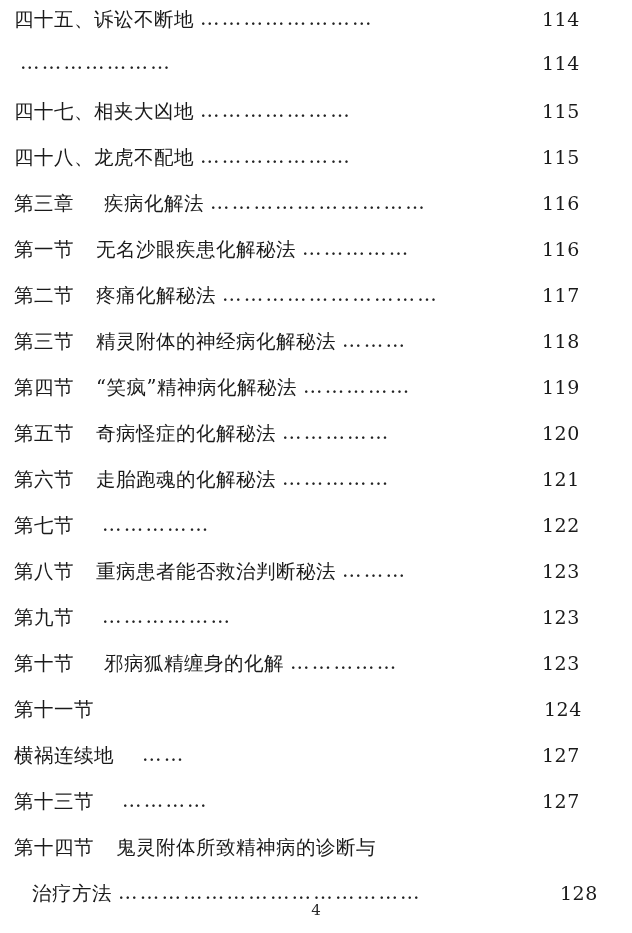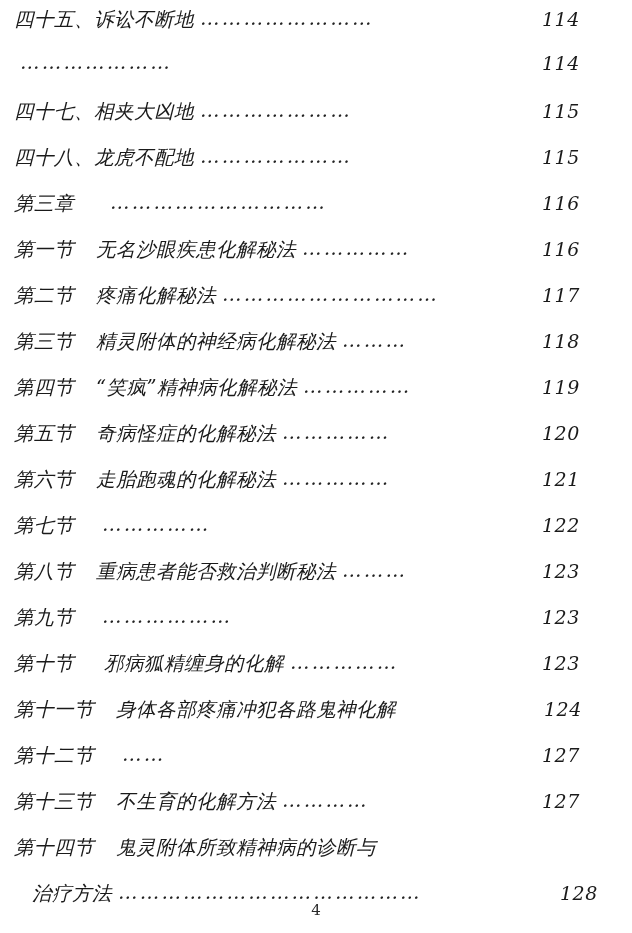--- a/index.html
+++ b/index.html
@@ -18,21 +18,20 @@
     position: relative;
     width: 632px;
     height: 933px;
     box-sizing: border-box;
     padding: 6px 44px 0 14px;
   }
   .toc-list {
     list-style: none;
     margin: 0;
     padding: 0;
-    font-style: italic;
   }
   .toc-row {
     display: flex;
     align-items: baseline;
     width: 100%;
     height: 46px;
     font-size: 19.5px;
     letter-spacing: 0.5px;
     white-space: nowrap;
   }
@@ -105,20 +104,21 @@
 
     <li class="toc-row indent-0">
       <span class="label">四十八、龙虎不配地</span>
       <span class="leader">…………………</span>
       <span class="page-num">115</span>
     </li>
 
     <li class="toc-row indent-0">
       <span class="label">第三章</span>
       <span class="gap-lg"></span>
+      <span class="label">疾病化解法</span>
       <span class="leader">…………………………</span>
       <span class="page-num">116</span>
     </li>
 
     <li class="toc-row indent-0">
       <span class="label">第一节</span>
       <span class="gap-md"></span>
       <span class="label">无名沙眼疾患化解秘法</span>
       <span class="leader">……………</span>
       <span class="page-num">116</span>
@@ -190,36 +190,34 @@
       <span class="label">第十节</span>
       <span class="gap-lg"></span>
       <span class="label">邪病狐精缠身的化解</span>
       <span class="leader">……………</span>
       <span class="page-num">123</span>
     </li>
 
     <li class="toc-row indent-0">
       <span class="label">第十一节</span>
       <span class="gap-md"></span>
-      <span class="label">身体各部疼痛冲犯各路鬼神化解</span>
       <span class="leader none"></span>
       <span class="page-num nopad">124</span>
     </li>
 
     <li class="toc-row indent-0">
-      <span class="label">第十二节</span>
+      <span class="label">横祸连续地</span>
       <span class="gap-md"></span>
       <span class="leader">……</span>
       <span class="page-num">127</span>
     </li>
 
     <li class="toc-row indent-0">
       <span class="label">第十三节</span>
       <span class="gap-md"></span>
-      <span class="label">不生育的化解方法</span>
       <span class="leader">…………</span>
       <span class="page-num">127</span>
     </li>
 
     <li class="toc-row indent-0">
       <span class="label">第十四节</span>
       <span class="gap-md"></span>
       <span class="label">鬼灵附体所致精神病的诊断与</span>
       <span class="leader none"></span>
       <span class="page-num"></span>

